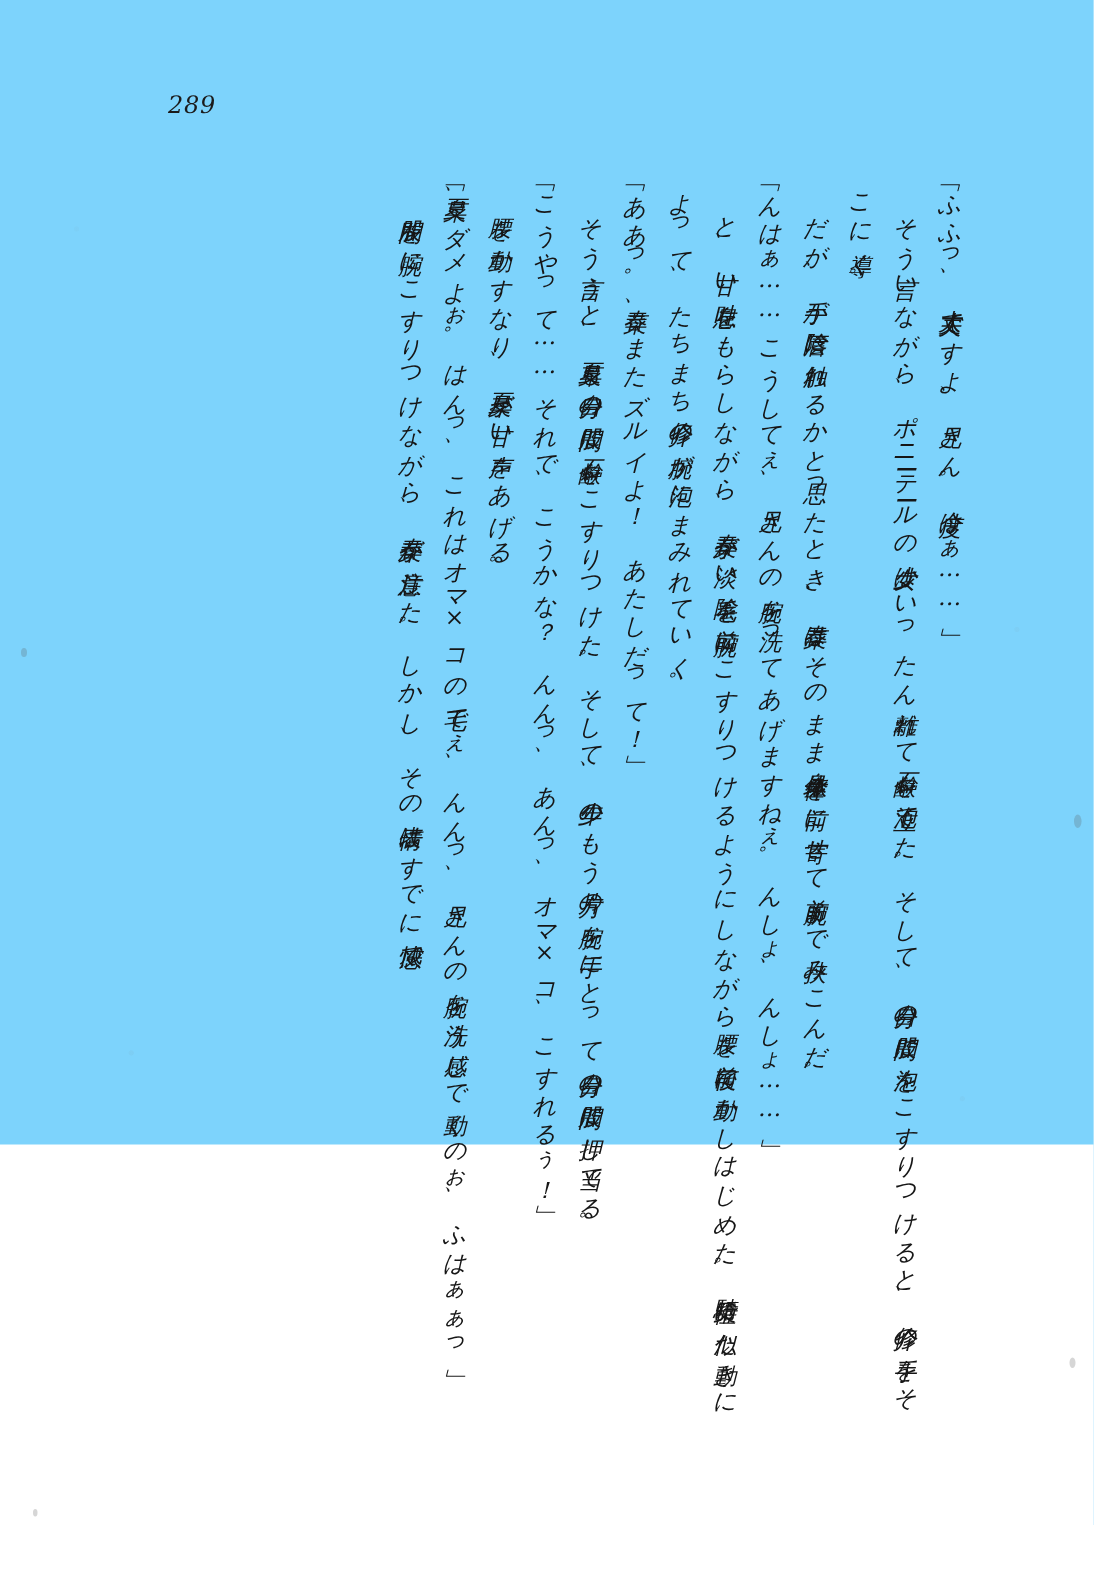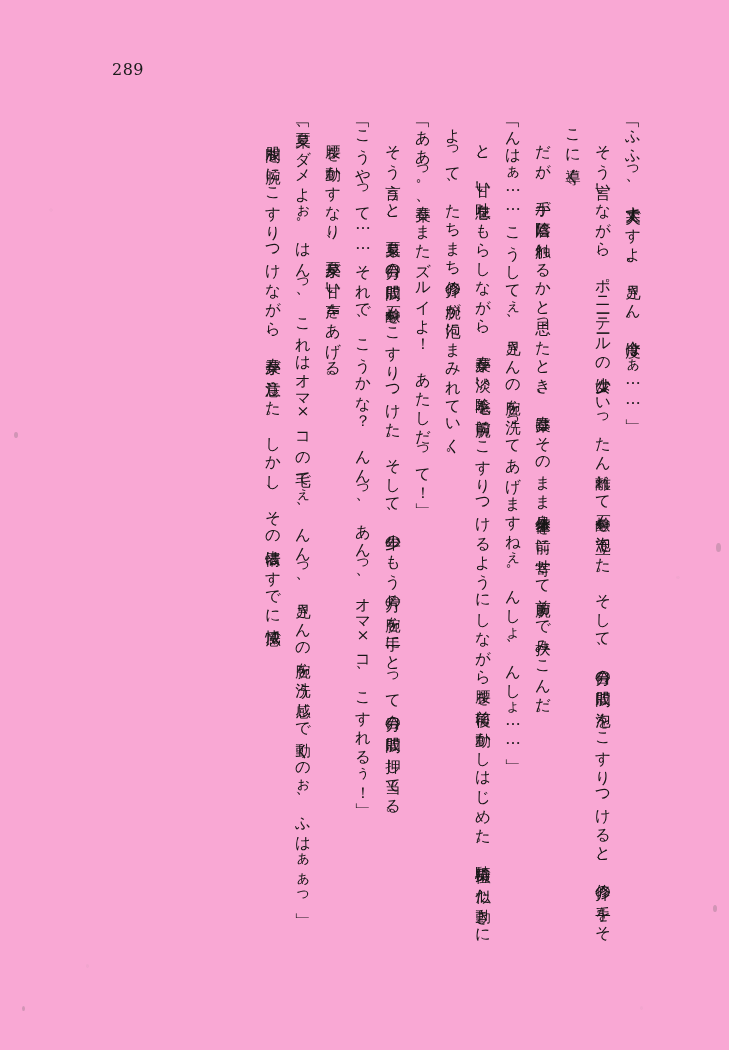--- a/index.html
+++ b/index.html
@@ -9,23 +9,24 @@
   }
   body {
     width: 729px;
     height: 1050px;
     overflow: hidden;
     font-family: "DejaVu Serif", "Liberation Serif", serif;
   }
   .page {
     position: relative;
     width: 729px;
-    height: 1050px;
-    background: #f9a8d4;
+    height: 763px;
+    background: #7dd3fc;
     box-sizing: border-box;
+    font-style: italic;
   }
   
   .paper-texture {
     position: absolute;
     inset: 0;
     background:
       radial-gradient(circle at 12% 92%, rgba(120,120,120,0.06) 0 1.5px, transparent 2px),
       radial-gradient(circle at 93% 55%, rgba(120,120,120,0.05) 0 1.5px, transparent 2px),
       radial-gradient(circle at 88% 96%, rgba(120,120,120,0.05) 0 1.5px, transparent 2px),
       radial-gradient(circle at 7% 20%, rgba(120,120,120,0.04) 0 1.5px, transparent 2px);

